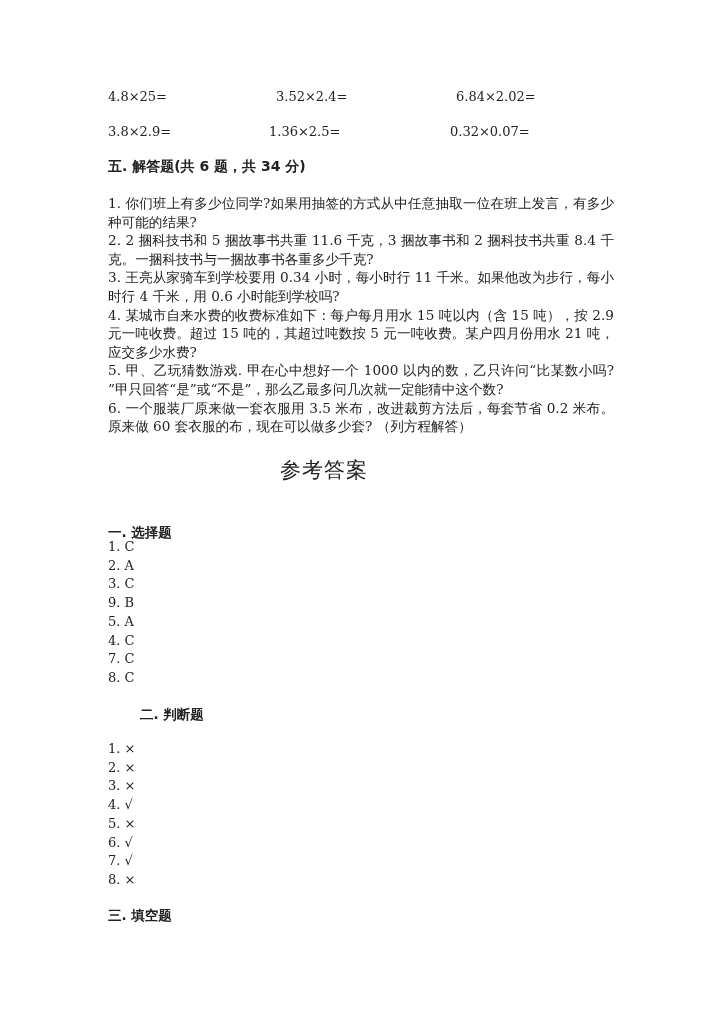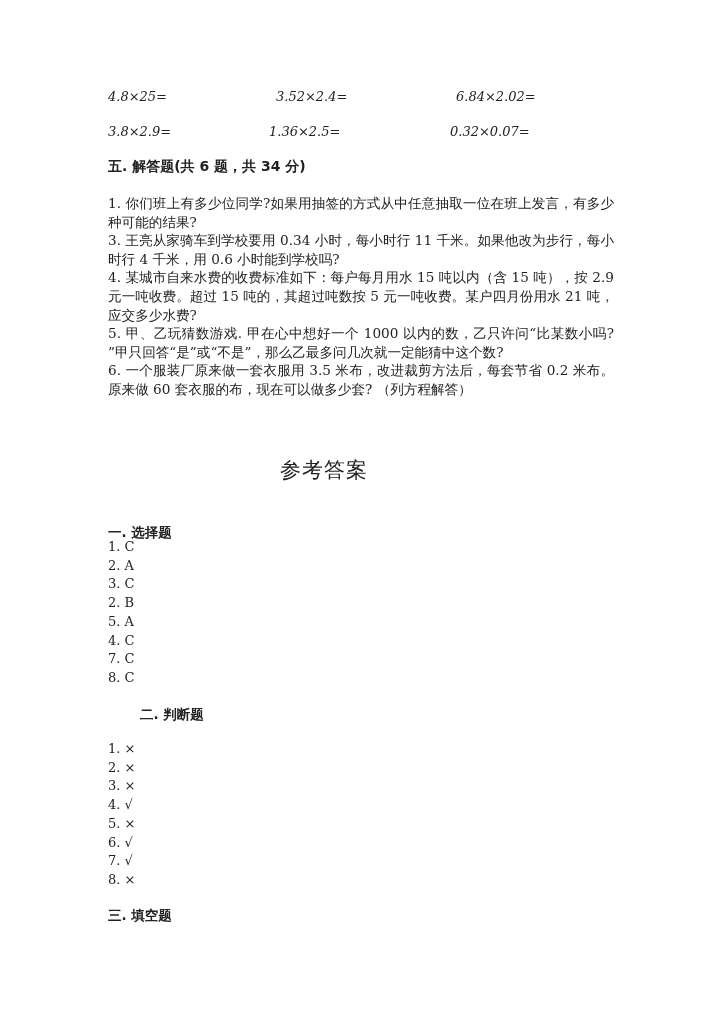--- a/index.html
+++ b/index.html
@@ -2,21 +2,21 @@
 <html><head>
 <meta charset="utf-8">
 <style>
   html, body { margin: 0; padding: 0; background: #ffffff; }
   body {
     width: 720px; height: 1018px; position: relative; overflow: hidden;
     font-family: "DejaVu Serif", "Liberation Serif", serif;
     color: #222;
   }
   .calc-row { position: absolute; left: 108px; width: 510px; height: 20px; font-size: 13px; }
-  .calc-row span { position: absolute; top: 0; white-space: nowrap; font-style: italic; }
+  .calc-row span { position: absolute; top: 0; white-space: nowrap; }
   .section-heading { position: absolute; left: 108px; font-size: 14px; font-weight: bold; font-family: "DejaVu Sans", "Liberation Sans", sans-serif; }
   .questions { position: absolute; left: 108px; top: 194px; width: 506px; font-size: 13.6px; line-height: 18.6px; }
   .questions p { margin: 0; text-align: justify; }
   .answer-title { position: absolute; left: 0; width: 648px; top: 456px; text-align: center; font-size: 21px; letter-spacing: 1px; }
   .sub-heading { position: absolute; left: 108px; font-size: 13.5px; font-family: "DejaVu Sans", "Liberation Sans", sans-serif; font-weight: bold; }
   .answer-list { position: absolute; left: 108px; font-size: 13px; line-height: 18.7px; margin: 0; padding: 0; list-style: none; }
   .answer-list li { margin: 0; padding: 0; white-space: nowrap; }
 </style>
 </head>
 <body>
@@ -29,34 +29,35 @@
 <div class="calc-row" style="top:124px;">
   <span style="left:0;">3.8×2.9=</span>
   <span style="left:161px;">1.36×2.5=</span>
   <span style="left:342px;">0.32×0.07=</span>
 </div>
 
 <div class="section-heading" style="top:158px;">五. 解答题(共 6 题，共 34 分)</div>
 
 <div class="questions">
   <p>1. 你们班上有多少位同学?如果用抽签的方式从中任意抽取一位在班上发言，有多少种可能的结果?</p>
+  <p>2. 2 捆科技书和 5 捆故事书共重 11.6 千克，3 捆故事书和 2 捆科技书共重 8.4 千克。一捆科技书与一捆故事书各重多少千克?</p>
   <p>3. 王亮从家骑车到学校要用 0.34 小时，每小时行 11 千米。如果他改为步行，每小时行 4 千米，用 0.6 小时能到学校吗?</p>
   <p>4. 某城市自来水费的收费标准如下：每户每月用水 15 吨以内（含 15 吨），按 2.9 元一吨收费。超过 15 吨的，其超过吨数按 5 元一吨收费。某户四月份用水 21 吨，应交多少水费?</p>
   <p>5. 甲、乙玩猜数游戏. 甲在心中想好一个 1000 以内的数，乙只许问“比某数小吗? ”甲只回答“是”或“不是”，那么乙最多问几次就一定能猜中这个数?</p>
   <p>6. 一个服装厂原来做一套衣服用 3.5 米布，改进裁剪方法后，每套节省 0.2 米布。原来做 60 套衣服的布，现在可以做多少套? （列方程解答）</p>
 </div>
 
 <div class="answer-title">参考答案</div>
 
 <div class="sub-heading" style="top:524px;">一. 选择题</div>
 <ul class="answer-list" style="top:538px;">
   <li>1. C</li>
   <li>2. A</li>
   <li>3. C</li>
-  <li>2. B</li>
+  <li>9. B</li>
   <li>5. A</li>
   <li>4. C</li>
   <li>7. C</li>
   <li>8. C</li>
 </ul>
 
 <div class="sub-heading" style="top:706px;margin-left:32px;">二. 判断题</div>
 <ul class="answer-list" style="top:740px;">
   <li>1. ×</li>
   <li>2. ×</li>

